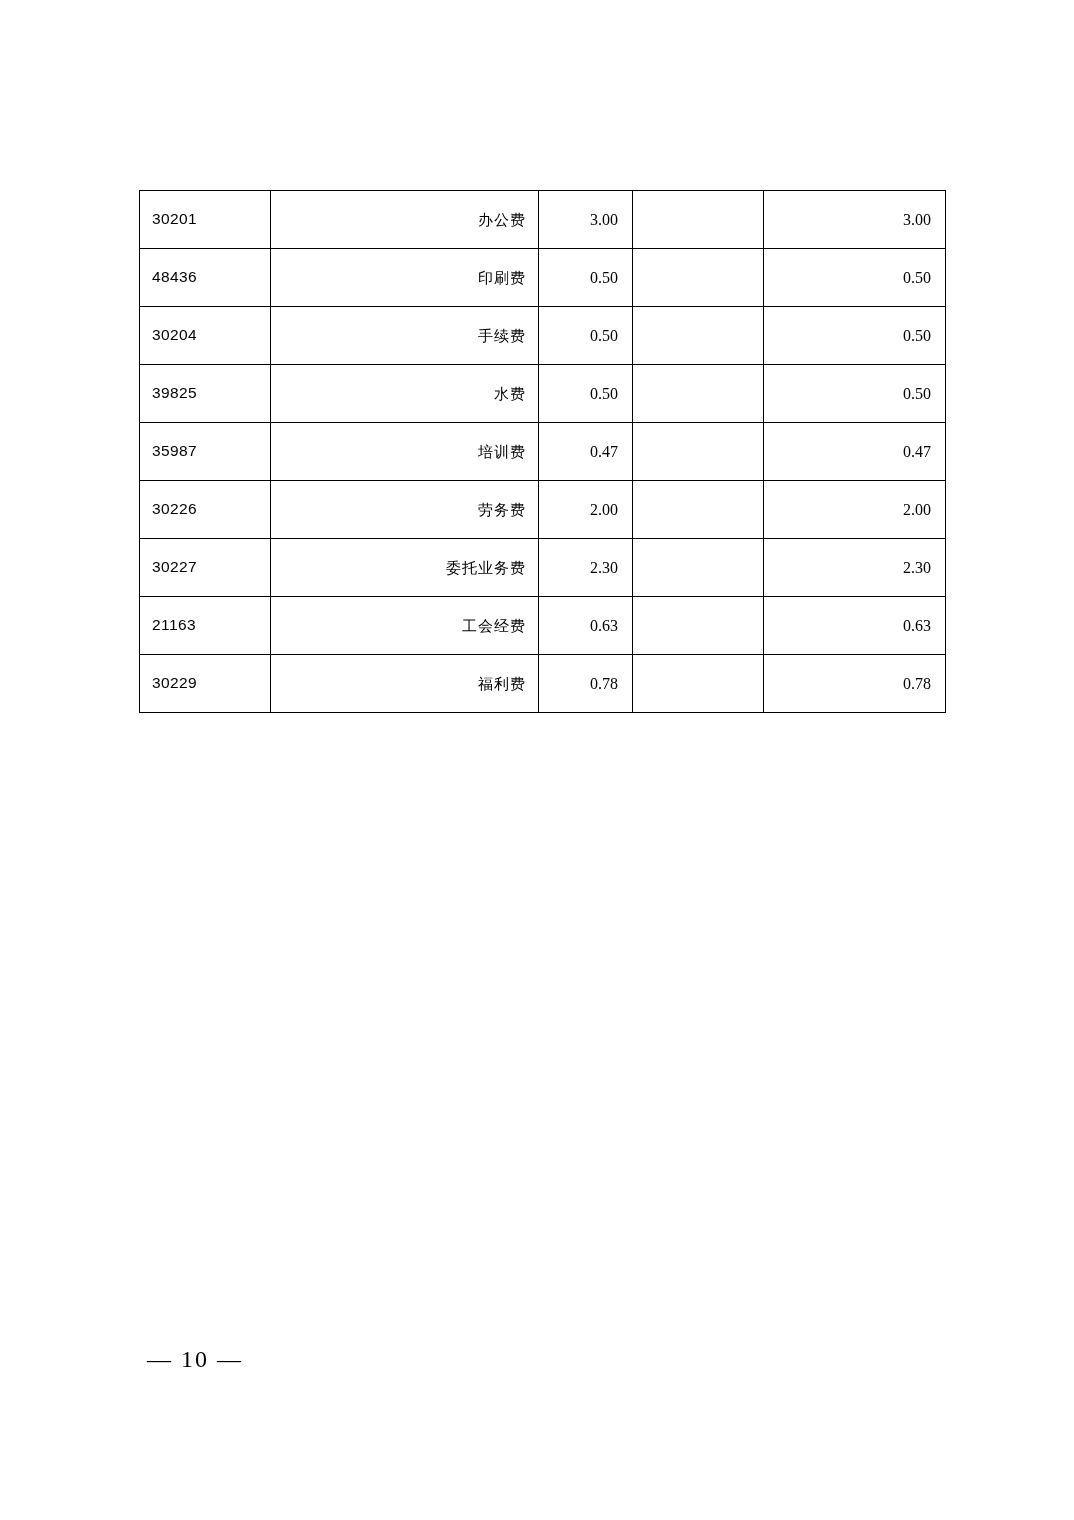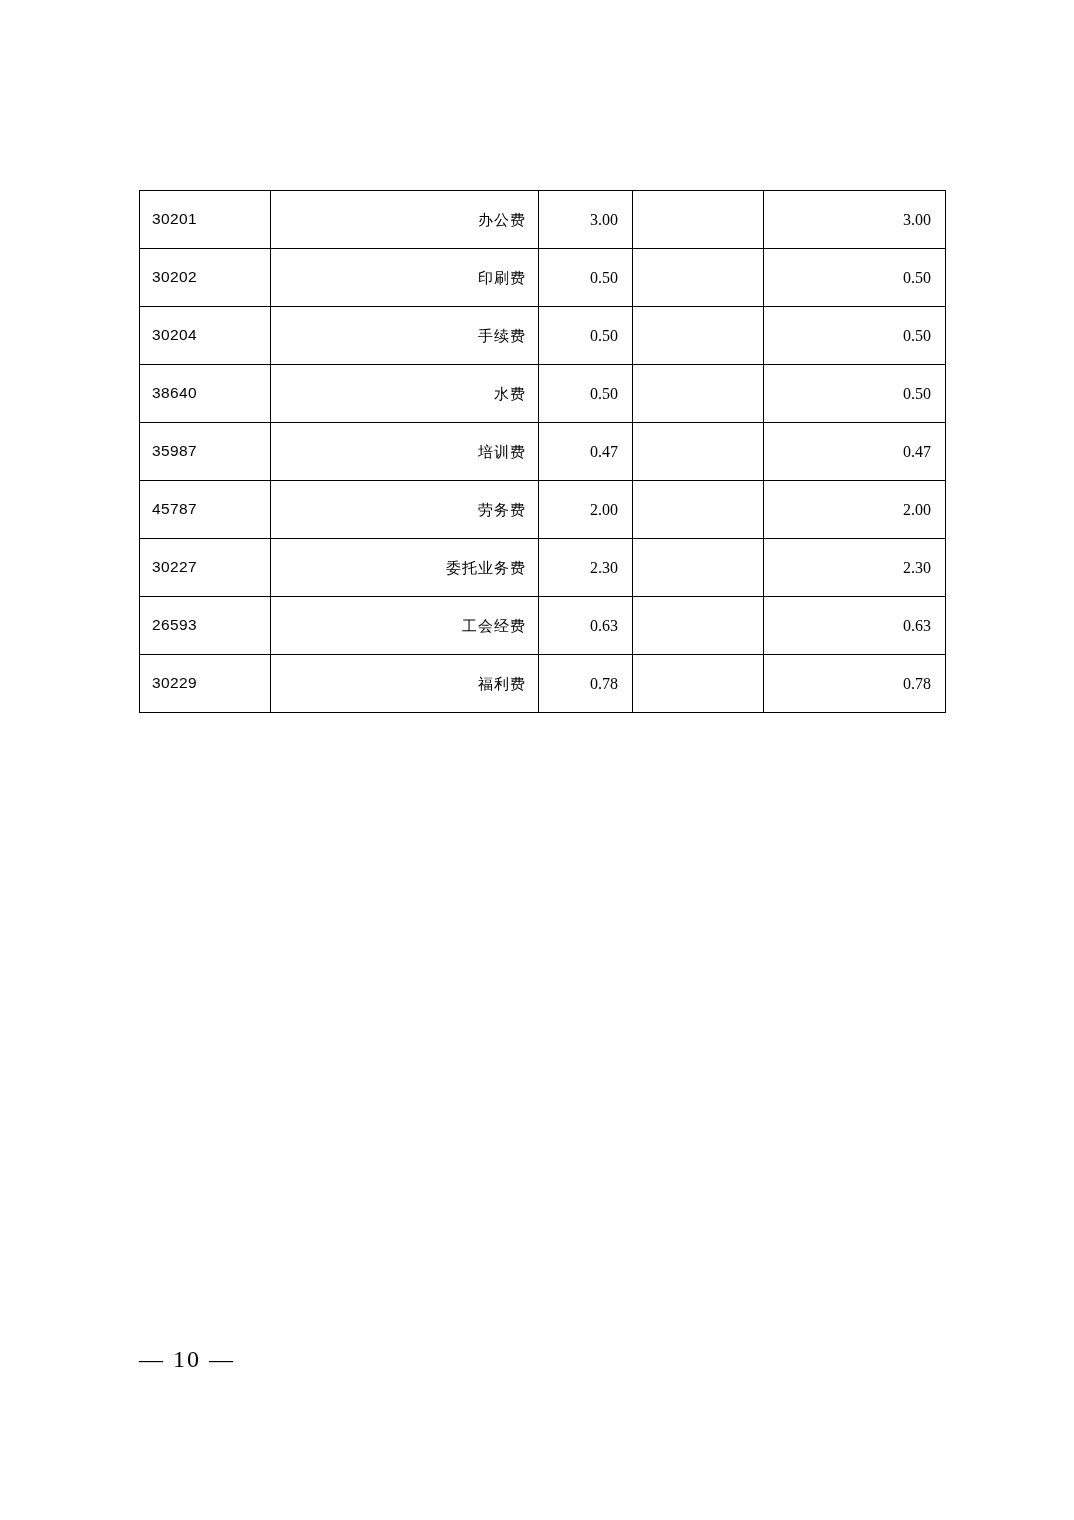--- a/index.html
+++ b/index.html
@@ -65,21 +65,21 @@
     font-size: 16px;
     padding-right: 14px;
     margin-top: 11px;
   }
   td.blank {
     text-align: right;
   }
 
   .page-number {
     position: absolute;
-    left: 139px;
+    left: 147px;
     top: 1346px;
     font-family: "Liberation Serif", serif;
     font-size: 24px;
     letter-spacing: 2px;
     white-space: pre;
   }
 </style>
 </head>
 <body>
 
@@ -95,63 +95,63 @@
     </colgroup>
     <tbody>
       <tr>
         <td class="code">30201</td>
         <td class="name">办公费</td>
         <td class="num">3.00</td>
         <td class="blank"></td>
         <td class="num">3.00</td>
       </tr>
       <tr>
-        <td class="code">30202</td>
+        <td class="code">48436</td>
         <td class="name">印刷费</td>
         <td class="num">0.50</td>
         <td class="blank"></td>
         <td class="num">0.50</td>
       </tr>
       <tr>
         <td class="code">30204</td>
         <td class="name">手续费</td>
         <td class="num">0.50</td>
         <td class="blank"></td>
         <td class="num">0.50</td>
       </tr>
       <tr>
-        <td class="code">38640</td>
+        <td class="code">39825</td>
         <td class="name">水费</td>
         <td class="num">0.50</td>
         <td class="blank"></td>
         <td class="num">0.50</td>
       </tr>
       <tr>
         <td class="code">35987</td>
         <td class="name">培训费</td>
         <td class="num">0.47</td>
         <td class="blank"></td>
         <td class="num">0.47</td>
       </tr>
       <tr>
-        <td class="code">45787</td>
+        <td class="code">30226</td>
         <td class="name">劳务费</td>
         <td class="num">2.00</td>
         <td class="blank"></td>
         <td class="num">2.00</td>
       </tr>
       <tr>
         <td class="code">30227</td>
         <td class="name">委托业务费</td>
         <td class="num">2.30</td>
         <td class="blank"></td>
         <td class="num">2.30</td>
       </tr>
       <tr>
-        <td class="code">26593</td>
+        <td class="code">21163</td>
         <td class="name">工会经费</td>
         <td class="num">0.63</td>
         <td class="blank"></td>
         <td class="num">0.63</td>
       </tr>
       <tr>
         <td class="code">30229</td>
         <td class="name">福利费</td>
         <td class="num">0.78</td>
         <td class="blank"></td>

